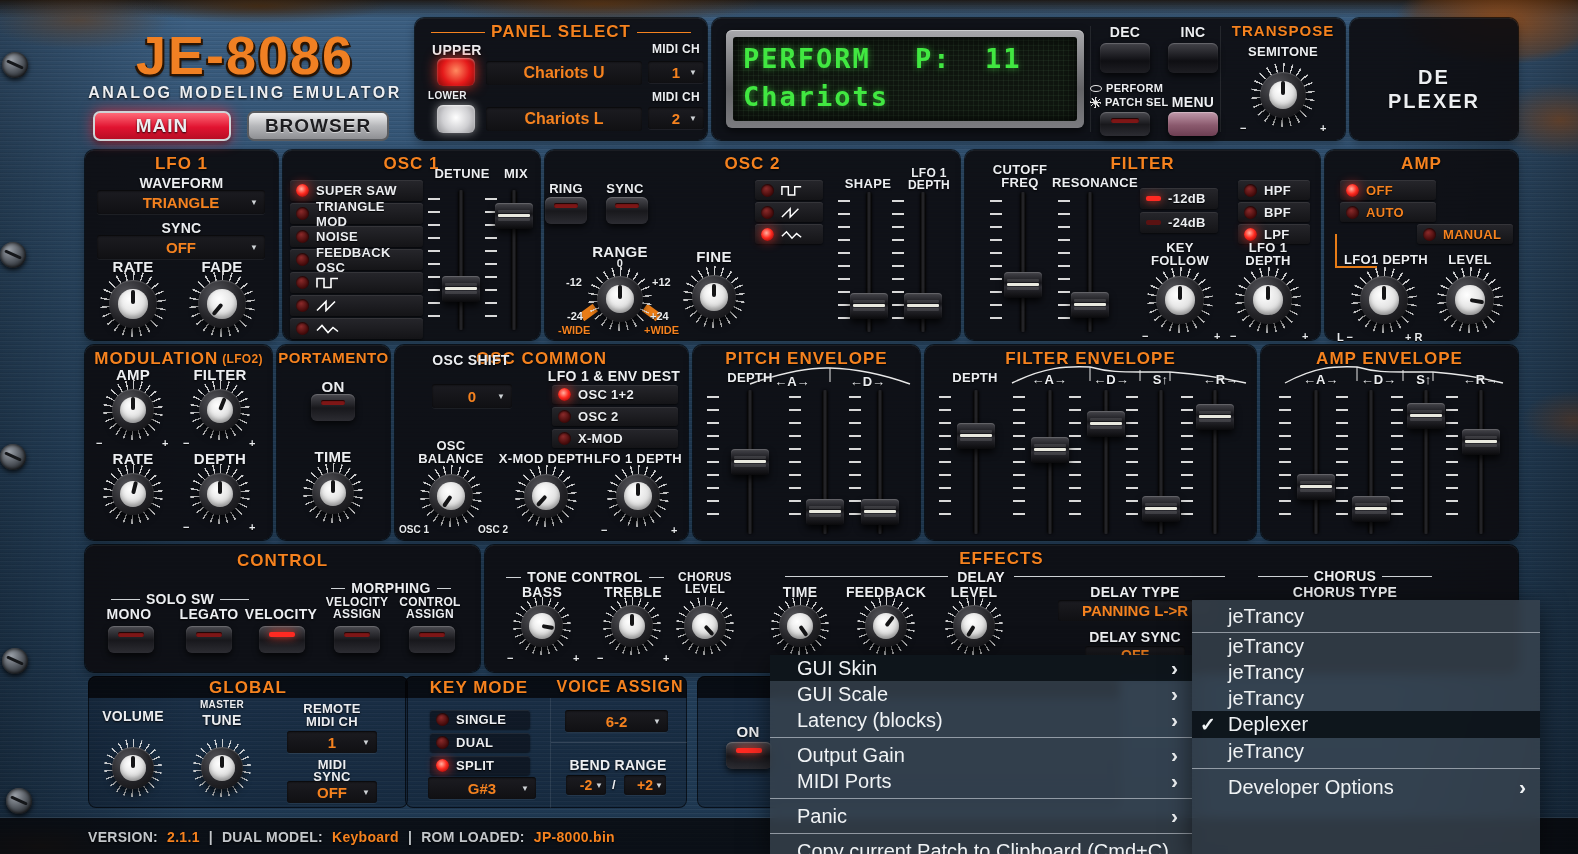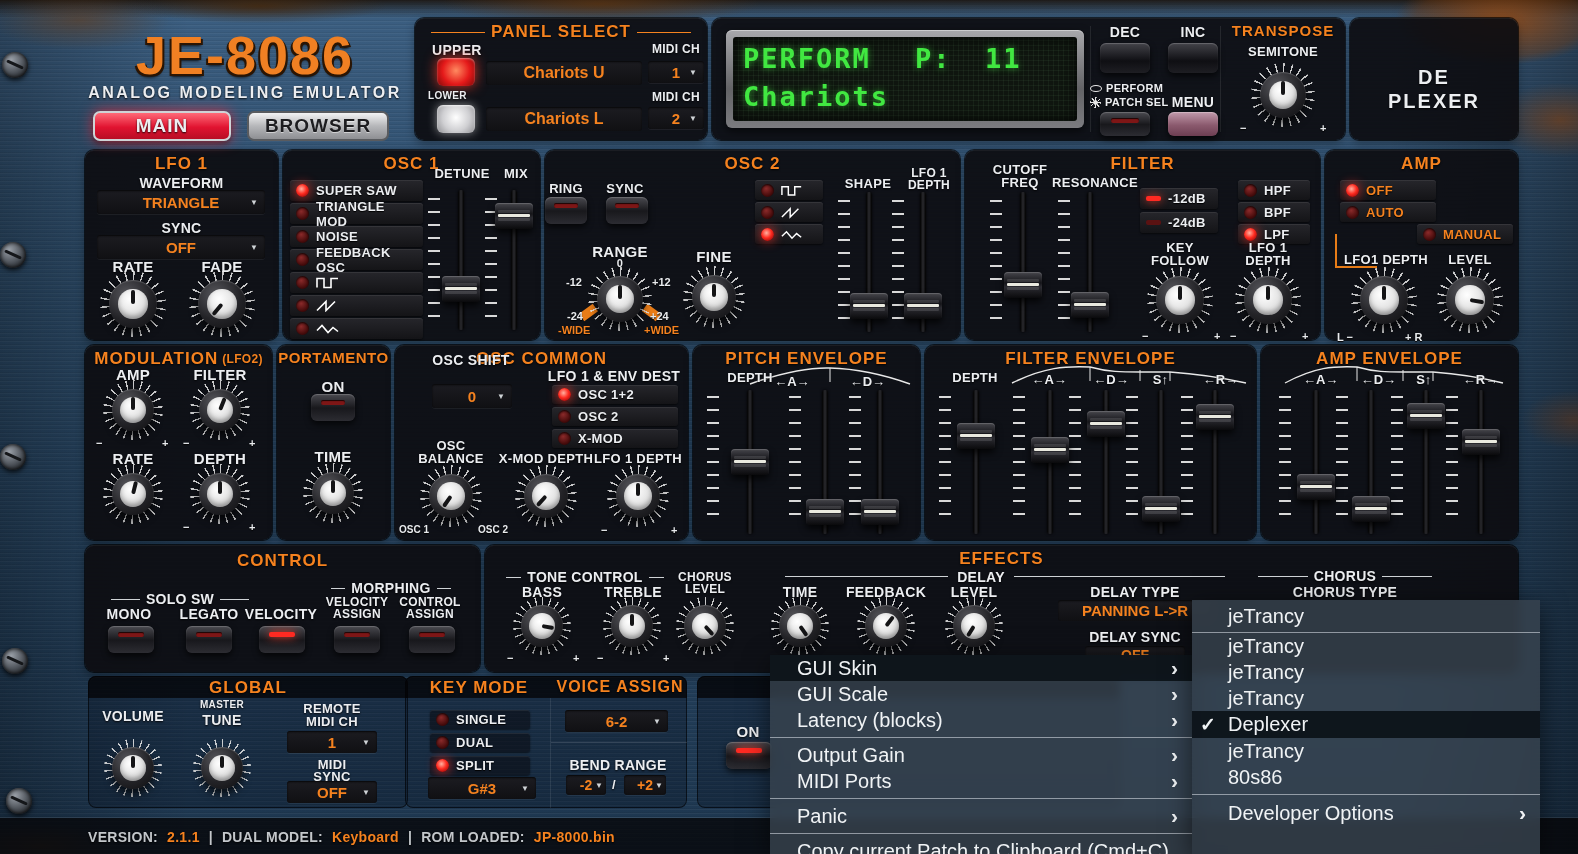--- a/index.html
+++ b/index.html
@@ -885,21 +885,18 @@
   <div class="mrow" style="height:26px;padding-left:36px">
       <span>jeTrancy</span>
     </div>
   <div class="mrow hl" style="height:27px;padding-left:36px">
       <span class="mcheck">✓</span>
       <span>Deplexer</span>
     </div>
   <div class="mrow" style="height:26px;padding-left:36px">
       <span>jeTrancy</span>
     </div>
-  <div class="mrow" style="height:26px;padding-left:36px">
-      <span>80s86</span>
-    </div>
   <div class="msep"></div>
   <div class="mrow" style="height:28px;padding-left:36px">
       <span>Developer Options</span>
       <span class="marr">›</span>
     </div>
 </div>
 
 </body></html>

